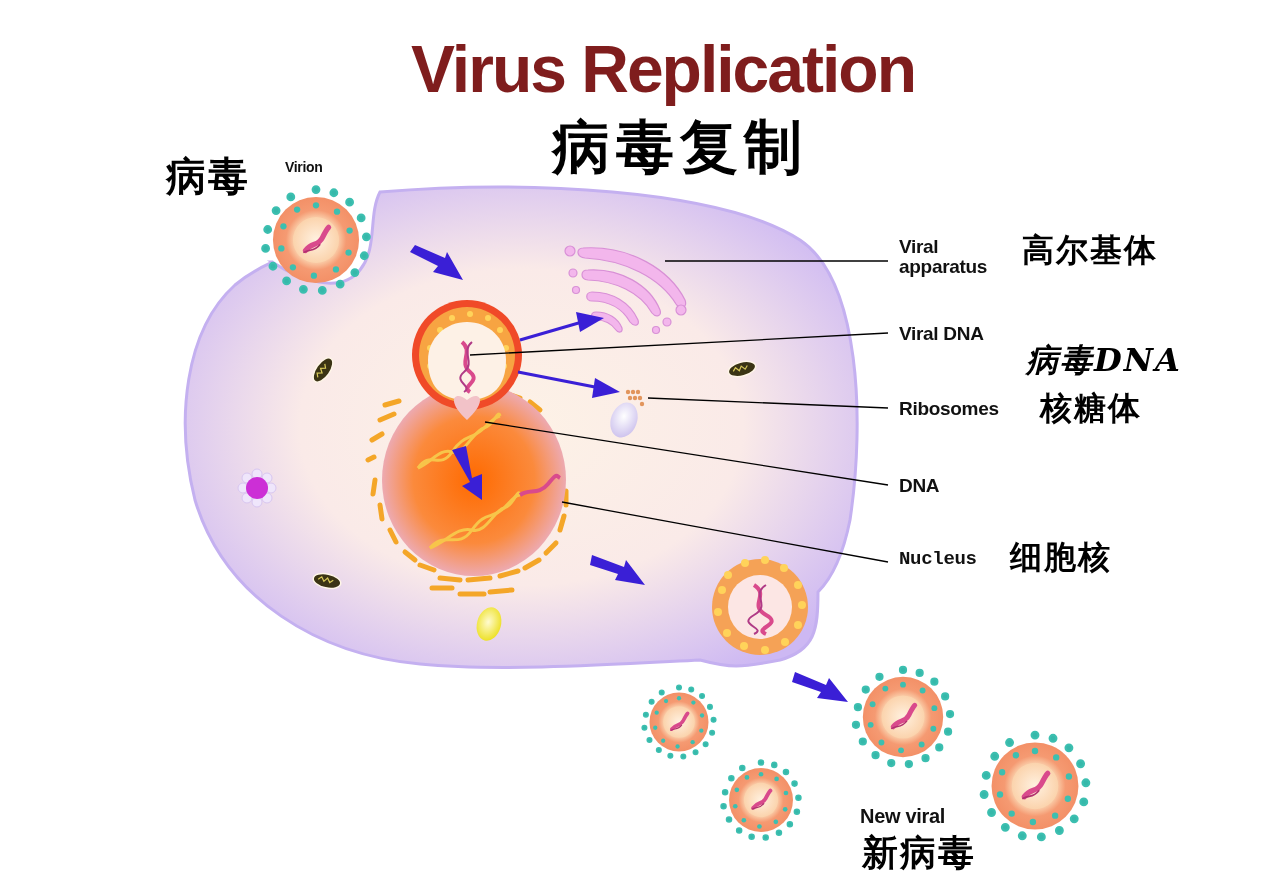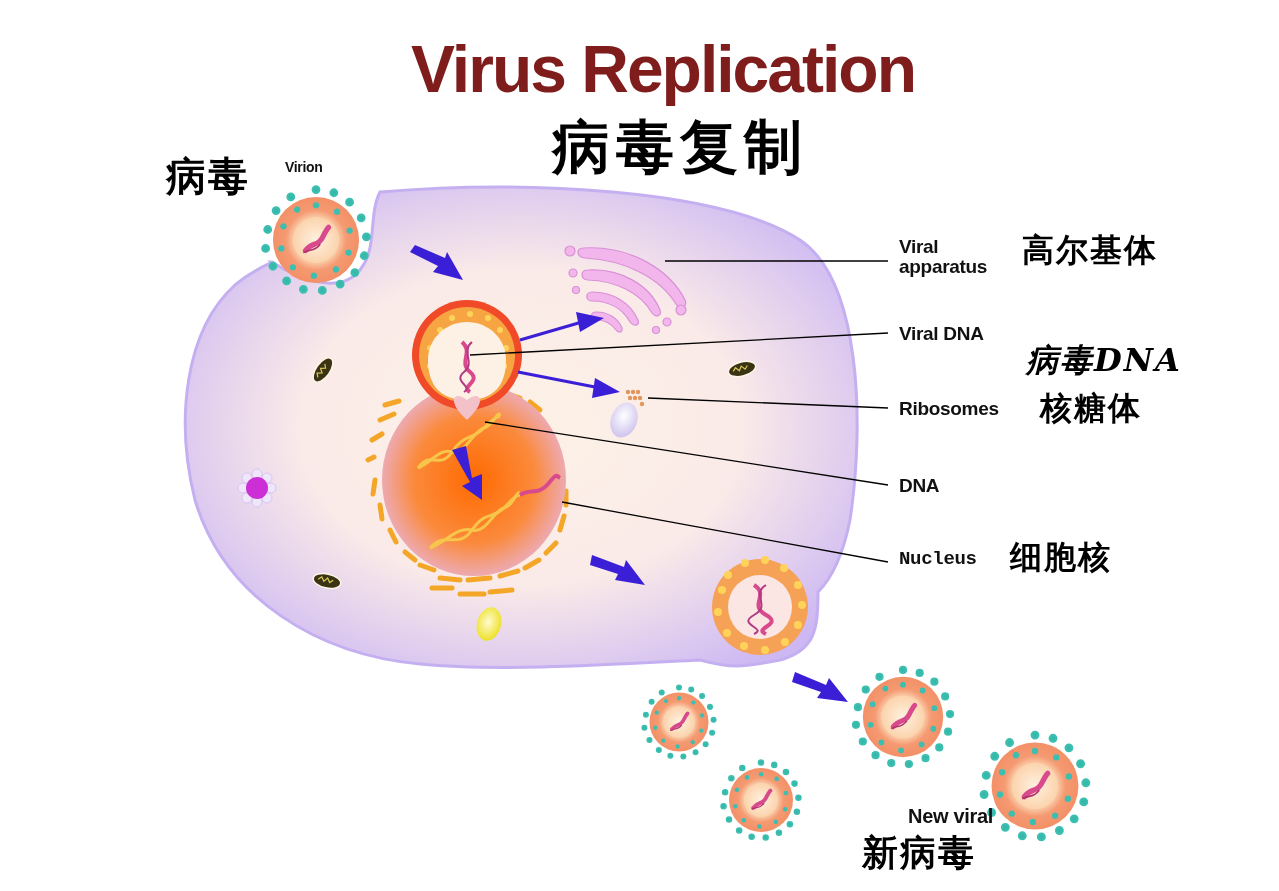--- a/index.html
+++ b/index.html
@@ -279,14 +279,14 @@
 <div class="zh" style="left:1026px; top:316px; font-size:32px; font-style:italic;margin-top:28px;">病毒DNA</div>
 
 <div class="lbl" style="left:899px; top:399px;">Ribosomes</div>
 <div class="zh" style="left:1040px; top:392px; font-size:32px;">核糖体</div>
 
 <div class="lbl" style="left:899px; top:476px;">DNA</div>
 
 <div class="lbl" style="left:899px; top:550px;font-family:Liberation Mono, monospace;">Nucleus</div>
 <div class="zh" style="left:1010px; top:541px; font-size:32px;">细胞核</div>
 
-<div class="lbl" style="left:860px; top:806px; font-size:20px;margin-left:48px;">New viral</div>
+<div class="lbl" style="left:860px; top:806px; font-size:20px;">New viral</div>
 <div class="zh" style="left:862px; top:834px; font-size:36px;">新病毒</div>
 
 </body></html>

